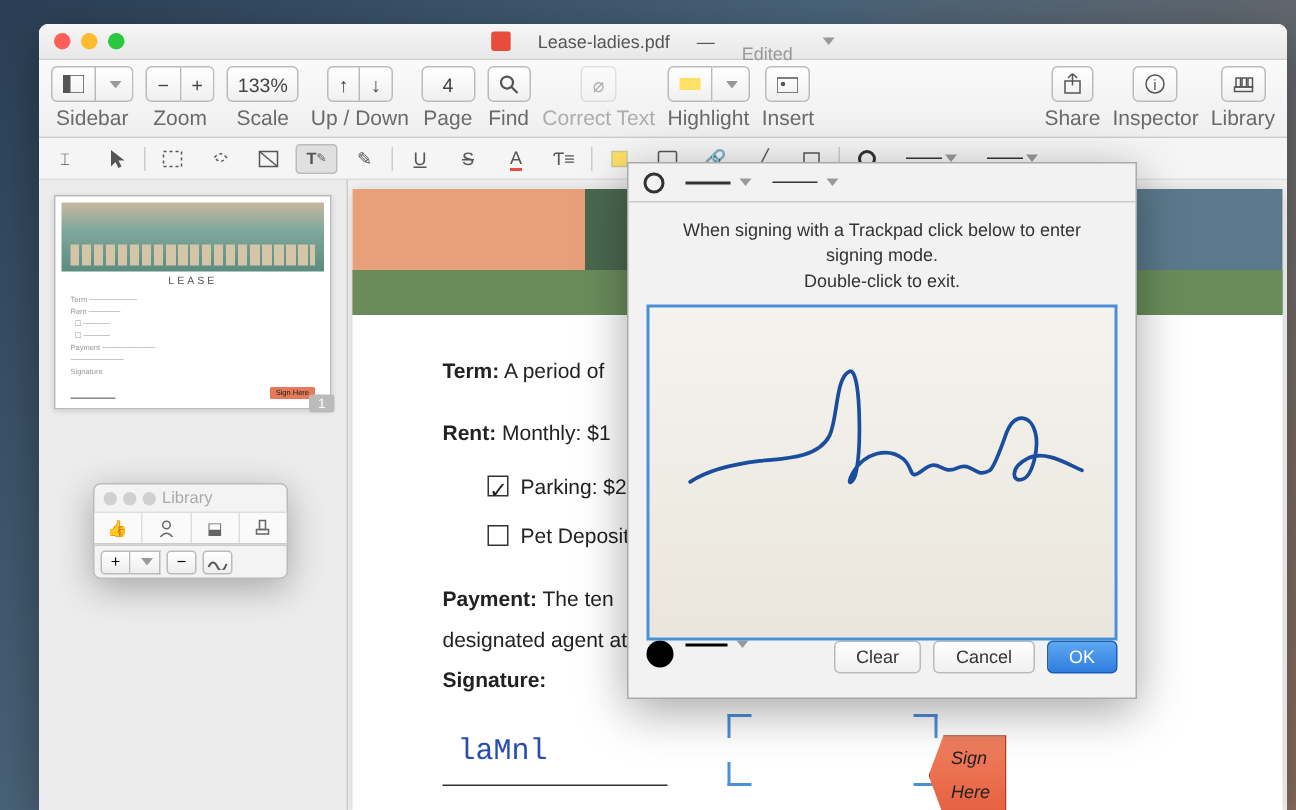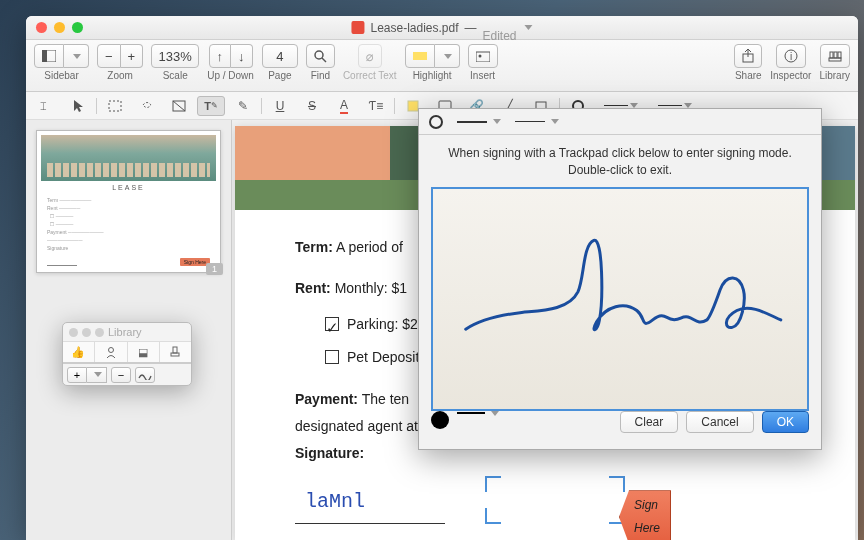--- a/index.html
+++ b/index.html
@@ -2,32 +2,32 @@
 <html><head>
 <meta charset="utf-8">
 <style>
 * { margin: 0; padding: 0; box-sizing: border-box; }
 body { font-family: -apple-system, "Helvetica Neue", Arial, sans-serif; font-size: 12px; background: linear-gradient(135deg, #2a3f54 0%, #4a6378 40%, #8b6f5c 100%); width: 864px; height: 540px; overflow: hidden; position: relative; }
 .window { position: absolute; left: 26px; top: 16px; right: 6px; bottom: 0; background: #fff; border-radius: 6px 6px 0 0; box-shadow: 0 8px 30px rgba(0,0,0,0.35); display: flex; flex-direction: column; overflow: hidden; }
 .titlebar { height: 24px; background: linear-gradient(#f6f6f6,#e8e8e8); border-bottom: 1px solid #d0d0d0; display: flex; align-items: center; position: relative; }
 .traffic { display: flex; gap: 7px; padding-left: 10px; }
 .traffic span { width: 11px; height: 11px; border-radius: 50%; }
 .t-red { background: #ff5f57; } .t-yel { background: #febc2e; } .t-grn { background: #28c840; }
-.title-center { position: absolute; left: 50%; transform: translateX(-50%); display: flex; align-items: center; gap: 6px; color: #555; justify-content: center; }
+.title-center { position: absolute; left: 50%; transform: translateX(-50%); display: flex; align-items: center; gap: 18px; color: #555; justify-content: center; }
 .pdf-icon { width: 13px; height: 13px; background: #e74c3c; border-radius: 2px; display:inline-block; }
 .edited { color: #999; margin-top: 16px; }
 .dd { width:0;height:0;border-left:4px solid transparent;border-right:4px solid transparent;border-top:5px solid #999;display:inline-block;margin-left:2px;}
 .toolbar { height: 52px; background: linear-gradient(#fafafa,#efefef); border-bottom: 1px solid #ccc; display: flex; align-items: flex-start; padding: 4px 8px 0; gap: 8px; }
 .tb-group { display: flex; flex-direction: column; align-items: center; gap: 2px; }
 .tb-bseg { display: flex; }
 .tb-btn { height: 24px; background: linear-gradient(#fff,#f0f0f0); border: 1px solid #bbb; display: flex; align-items: center; justify-content: center; color: #444; font-size: 13px; padding: 0 7px;}
 .tb-bseg .tb-btn:first-child { border-radius: 4px 0 0 4px; }
 .tb-bseg .tb-btn:last-child { border-radius: 0 4px 4px 0; border-left: none; }
 .tb-btn.solo { border-radius: 4px; }
-.tb-lbl { font-size: 10px; color: #6a6a6a; }
+.tb-lbl { font-size: 14px; color: #6a6a6a; }
 .tb-spacer { flex: 1; }
 .mk-toolbar { height: 28px; background: #f5f5f5; border-bottom: 1px solid #ddd; display: flex; align-items: center; padding: 0 6px; gap: 4px; }
 .mk-btn { width: 28px; height: 20px; border: 1px solid transparent; border-radius: 3px; display:flex;align-items:center;justify-content:center;color:#555;}
 .mk-btn.active { background: #e0e0e0; border-color:#bbb;}
 .content { flex: 1; display: flex; overflow: hidden; position: relative; }
 .sidebar { width: 206px; background: #ececec; border-right: 1px solid #ccc; padding: 10px; }
 .thumb { background: #fff; border: 1px solid #bbb; box-shadow: 0 1px 4px rgba(0,0,0,0.15); padding: 4px; position:relative;}
 .thumb-img { height: 46px; background: linear-gradient(#c8b8a0,#7fa89c 40%,#5b8c7f); position:relative; }
 .thumb-img::after { content:''; position:absolute; bottom:4px; left:6px; right:6px; height:14px; background:repeating-linear-gradient(90deg,#d4c4a8 0 6px,transparent 6px 8px);}
 .thumb-title { font-size:7px;text-align:center;color:#555;letter-spacing:2px;padding:3px 0;}
@@ -61,21 +61,21 @@
 .lib-title .dot{width:9px;height:9px;border-radius:50%;background:#d0d0d0;}
 .lib-tabs{height:22px;display:flex;border-top:1px solid #ddd;border-bottom:1px solid #ccc;background:#fafafa;}
 .lib-tab{flex:1;display:flex;align-items:center;justify-content:center;border-right:1px solid #ddd;color:#666;}
 .lib-tab:last-child{border-right:none;}
 .lib-list{background:#fff;}
 .lib-item{height:28px;border-bottom:1px solid #e8e8e8;display:flex;align-items:center;justify-content:center;color:#2a4db0;font-family:cursive;font-size:14px;}
 .lib-item.sel{background:#7ab8e8;color:#1a3d80;}
 .lib-foot{height:22px;display:flex;align-items:center;padding:0 4px;gap:0;border-top:1px solid #ccc;}
 .lib-fbtn{width:20px;height:16px;border:1px solid #bbb;background:linear-gradient(#fff,#eee);display:flex;align-items:center;justify-content:center;font-size:11px;}
 
-.sig-dialog{position:absolute;left:418px;top:108px;width:404px;background:#f2f2f2;border:1px solid #aaa;box-shadow:0 8px 30px rgba(0,0,0,0.35);}
+.sig-dialog{position:absolute;left:418px;top:108px;width:340px;background:#f2f2f2;border:1px solid #aaa;box-shadow:0 8px 30px rgba(0,0,0,0.35);}
 .sig-head{height:26px;border-bottom:1px solid #ccc;display:flex;align-items:center;padding:0 10px;gap:10px;}
 .sig-seg{display:flex;align-items:center;}
 .sig-seg .circ{width:14px;height:14px;border:2px solid #333;border-radius:50%;}
 .sig-seg .line{width:30px;height:2px;background:#333;margin:0 4px;}
 .sig-msg{text-align:center;font-size:12px;color:#333;padding:10px 20px 8px;line-height:1.4;}
 .sig-pad{margin:0 12px;height:224px;border:2px solid #4a90d9;background:linear-gradient(#f5f3ee,#eae6dd);position:relative;}
 .sig-pad svg{position:absolute;inset:0;}
 .sig-foot{height:38px;display:flex;align-items:flex-start;padding:0 12px;gap:8px;}
 .sig-foot .swatch{width:18px;height:18px;background:#000;border-radius:50%;}
 .sig-foot .wline{width:28px;height:2px;background:#000;}

